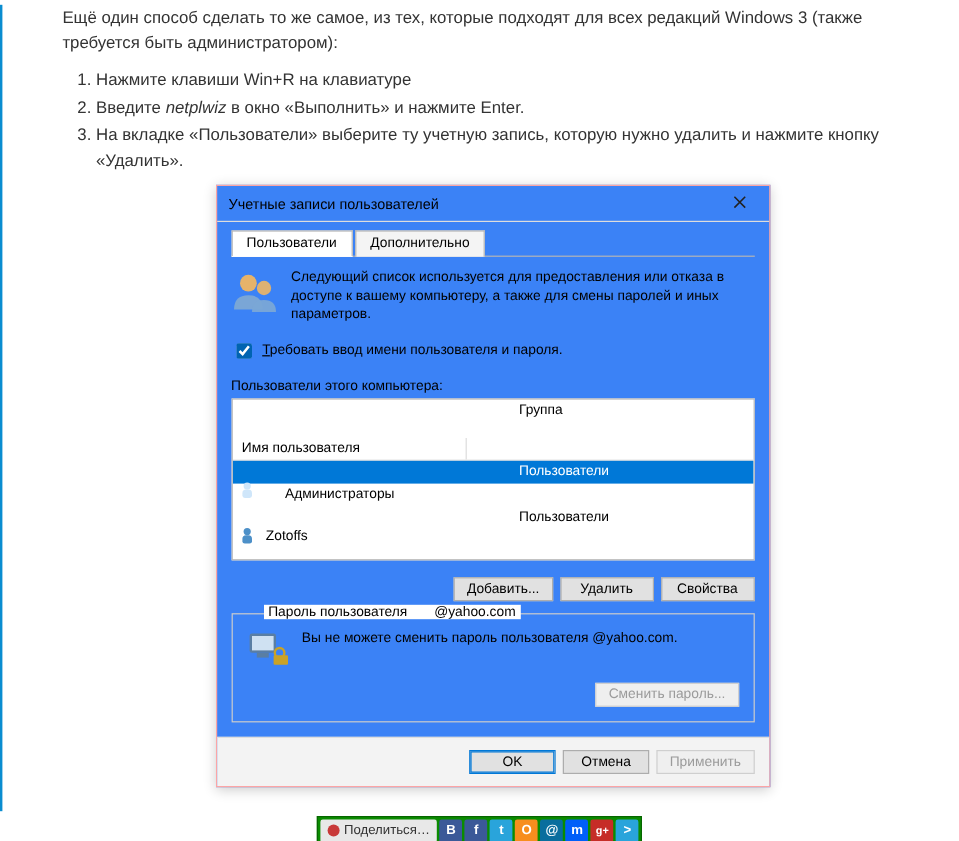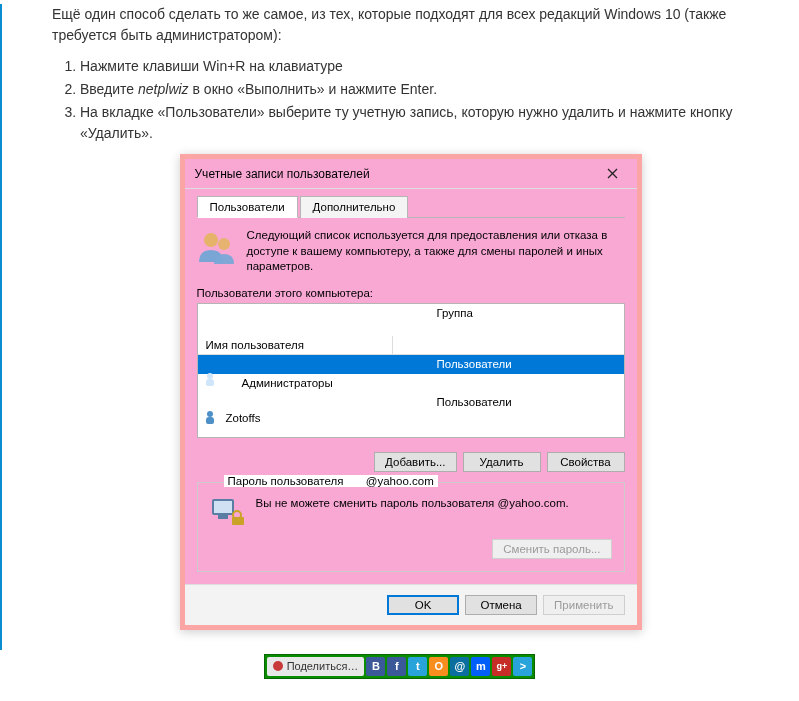--- a/index.html
+++ b/index.html
@@ -19,22 +19,22 @@
   }
   .article { padding: 0 30px 0 30px; color: #333; line-height: 1.5; }
   .article p { margin: 4px 0 10px 0; font-size: 14px; }
   .article ol { margin: 4px 0 10px 0; padding-left: 28px; font-size: 14px; }
   .article li { margin-bottom: 2px; }
   .kw { font-style: italic; color: #333; }
   .dialog-wrap { display:flex; justify-content:center; padding: 0 0 20px 0; }
 
   .dialog {
     width: 462px;
-    border: 5px solid #fca5a5;
-    background: #f9a8d4;
+    border: 1px solid #fca5a5;
+    background: #3b82f6;
     box-shadow: 0 2px 10px rgba(0,0,0,0.2);
   }
   .titlebar {
     height: 30px;
     display: flex;
     align-items: center;
     padding: 0 6px 0 10px;
     font-size: 12px;
     border-bottom: 1px solid #ddd;
   }
@@ -169,21 +169,21 @@
   .intro-svg-head { fill:#e6b36a; }
   .intro-svg-body { fill:#7aa6d6; }
   .monitor-body { fill:#5a7ea3; }
   .lock-body { fill:#c9a227; }
 </style>
 </head>
 <body>
 
 <div class="page">
   <div class="article">
-    <p>Ещё один способ сделать то же самое, из тех, которые подходят для всех редакций Windows 10 (также требуется быть администратором):</p>
+    <p>Ещё один способ сделать то же самое, из тех, которые подходят для всех редакций Windows 3 (также требуется быть администратором):</p>
     <ol>
       <li>Нажмите клавиши Win+R на клавиатуре</li>
       <li>
         <span>Введите </span><span class="kw">netplwiz</span><span> в окно «Выполнить» и нажмите Enter.</span>
       </li>
       <li>На вкладке «Пользователи» выберите ту учетную запись, которую нужно удалить и нажмите кнопку «Удалить».</li>
     </ol>
   </div>
 
   <div class="dialog-wrap" style="position:relative;">
@@ -210,20 +210,24 @@
             <svg width="40" height="40" viewBox="0 0 40 40">
               <circle cx="14" cy="12" r="7" class="intro-svg-head"></circle>
               <path d="M2 34 Q2 22 14 22 Q26 22 26 34 Z" class="intro-svg-body"></path>
               <circle cx="27" cy="16" r="6" class="intro-svg-head" opacity="0.95"></circle>
               <path d="M17 36 Q17 26 27 26 Q37 26 37 36 Z" class="intro-svg-body" opacity="0.95"></path>
             </svg>
           </div>
           <div class="intro-text">Следующий список используется для предоставления или отказа в доступе к вашему компьютеру, а также для смены паролей и иных параметров.</div>
         </div>
 
+        <div class="checkbox-row">
+          <input type="checkbox" id="reqlogin" checked="" style="">
+          <label for="reqlogin"><span class="u">Т</span><span id="reqlbl">ребовать ввод имени пользователя и пароля.</span></label>
+        </div>
 
         <div class="list-label"><span class="u">П</span><span id="listlbl">ользователи этого компьютера:</span></div>
 
         <div class="listview">
           <div class="lv-head">
             <div class="col col-name">Имя пользователя</div>
             <div class="col col-group">Группа</div>
           </div>
           <div id="lvbody">
               <div class="lv-row selected">

